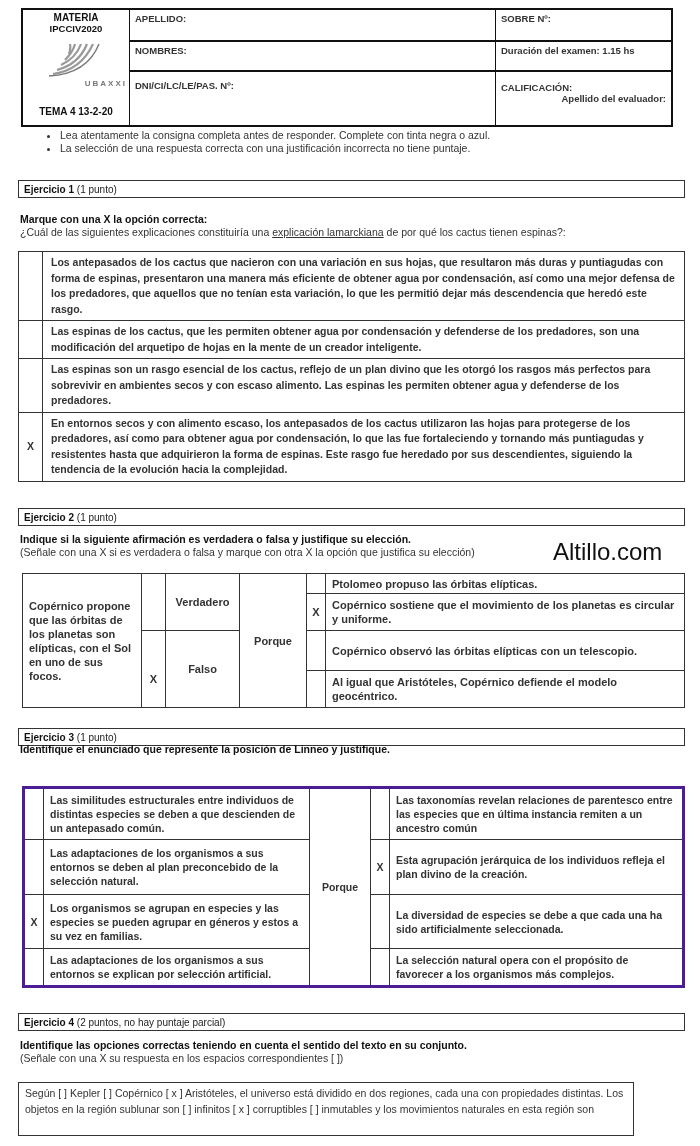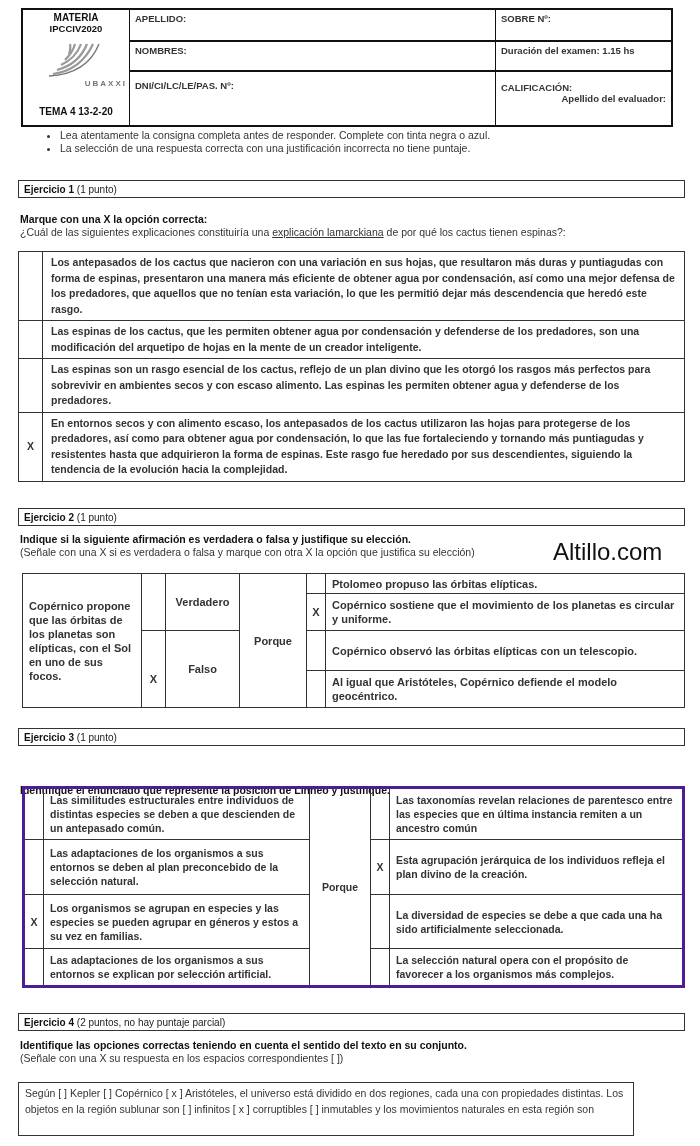--- a/index.html
+++ b/index.html
@@ -162,21 +162,21 @@
   <tr style="height:37px;">
     <td class="mk2"></td>
     <td class="opt">Al igual que Aristóteles, Copérnico defiende el modelo geocéntrico.</td>
   </tr>
 </tbody>
   </table>
 
 <div class="exbox" style="top:728px;">
   <b>Ejercicio 3</b><span> (1 punto)</span>
 </div>
-<div class="instr" style="top:784px;">
+<div class="instr" style="top:743px;">
   <b>Identifique el enunciado que represente la posición de Linneo y justifique.</b><br>
 </div>
 <table id="ex3" class="abs">
   <tbody>
       <tr style="height:52px;">
     <td class="mk"></td>
     <td class="opt optL">Las similitudes estructurales entre individuos de distintas especies se deben a que descienden de un antepasado común.</td>
     <td class="porque" rowspan="4">Porque</td>
     <td class="mk2"></td>
     <td class="opt">Las taxonomías revelan relaciones de parentesco entre las especies que en última instancia remiten a un ancestro común</td>

